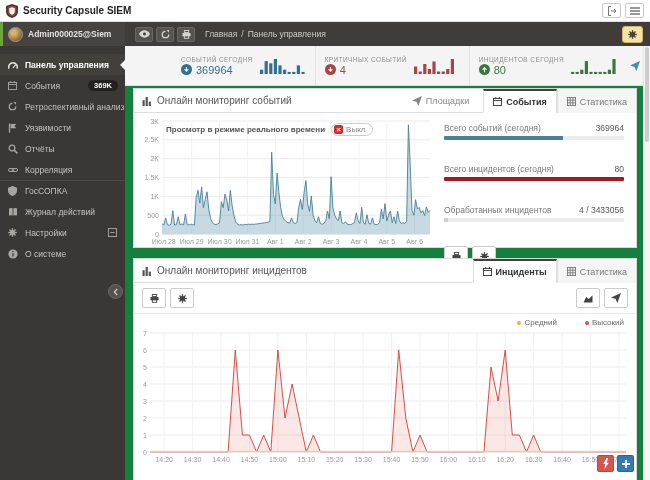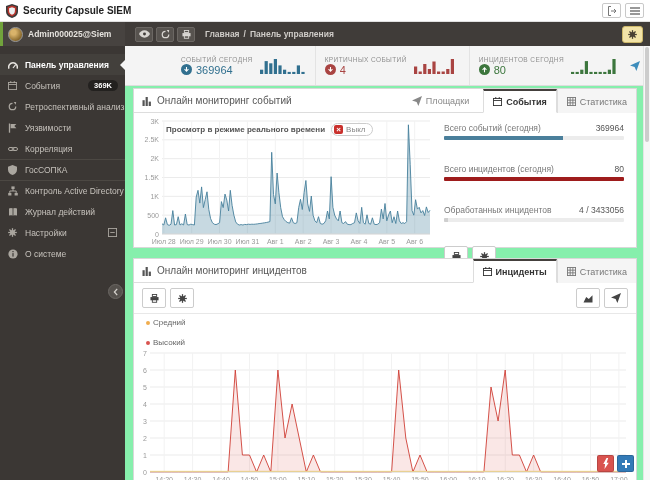--- a/index.html
+++ b/index.html
@@ -13,21 +13,21 @@
   .brand { display:flex; align-items:center; gap:5px; font-size:10px; font-weight:bold; color:#222; }
   .win-btns { margin-left:auto; display:flex; gap:4px; }
   .win-btn { width:19px; height:15px; background:#fff; border:1px solid #c9c9c9; border-radius:2px; color:#777; display:flex; align-items:center; justify-content:center; cursor:pointer; }
 
   
   .subbar { height:24px; background:#403c39; display:flex; align-items:stretch; }
   .user-cell { width:125px; background:#474340; display:flex; align-items:center; gap:5px; padding-left:8px; position:relative; flex:none; }
   .user-cell::before { content:''; position:absolute; left:0; top:0; bottom:0; width:3px; background:#71a33c; }
   .avatar { width:15px; height:15px; border-radius:50%; background:radial-gradient(circle at 35% 35%, #d9b36a 20%, #8a6a2e 70%, #5d4418); border:1px solid #9a9a9a; flex:none; }
   .username { font-size:8.5px; font-weight:bold; color:#e6e3de; white-space:nowrap; }
-  .crumb-cell { flex:1; display:flex; align-items:center; gap:3px; padding-left:10px;font-weight:bold; }
+  .crumb-cell { flex:1; display:flex; align-items:center; gap:3px; padding-left:10px; }
   .icon-btn-dark { width:18px; height:15px; background:#57534f; border:1px solid #6b6763; border-radius:2px; color:#d9d6d2; display:flex; align-items:center; justify-content:center; cursor:pointer; }
   .crumb { font-size:8.5px; color:#cfccc8; margin-left:7px; display:flex; gap:4px; }
   .gear-btn { align-self:center; margin:0 7px 0 auto; width:21px; height:17px; background:#f2e3a7; border:1px solid #cdb86a; border-radius:3px; color:#4a4133; display:flex; align-items:center; justify-content:center; cursor:pointer; }
 
   
   .layout { display:flex; height:434px; }
 
   
   .sidebar { width:125px; flex:none; background:#3b3734; position:relative; padding-top:8px; }
   .nav-item { height:21px; display:flex; align-items:center; gap:7px; padding:0 7px; font-size:8.5px; color:#c6c2bc; white-space:nowrap; overflow:hidden; cursor:pointer; position:relative; }
@@ -35,21 +35,21 @@
   .nav-item.active { color:#fff; font-weight:bold; background:#43403c; }
   .nav-item.active .i { color:#e8e5e0; }
   .nav-item.active::after { content:''; position:absolute; right:0; top:50%; margin-top:-5px;
     border-top:5px solid transparent; border-bottom:5px solid transparent; border-right:5px solid #f4f4f4; }
   .nav-item.divided { border-top:1px solid #4c4843; }
   .badge { margin-left:auto; background:#23211f; color:#fff; font-size:7.5px; font-weight:bold; padding:1px 6px; border-radius:8px; }
   .trail { margin-left:auto; color:#8f8b85; }
   .collapse-btn { position:absolute; top:238px; right:2px; width:15px; height:15px; border-radius:50%; background:#55514d; border:1px solid #6b6763; color:#d5d2cd; display:flex; align-items:center; justify-content:center; cursor:pointer; }
 
   
-  .main { flex:1; position:relative; background:#86efac; }
+  .main { flex:1; position:relative; background:#15803d; }
   .vscroll { position:absolute; top:0; right:0; bottom:0; width:7px; background:#f7f7f7; border-left:1px solid #e5e5e5; }
   .vthumb { position:absolute; top:1px; left:1px; width:4px; height:95px; background:#ccc; border-radius:2px; }
 
   
   .stats-row { height:40px; background:#f4f4f4; border-bottom:1px solid #ddd; display:flex; align-items:center; padding-right:10px; }
   .stat-group { display:flex; align-items:center; gap:7px; padding:0 9px; height:100%; }
   .stat-group.first { margin-left:auto; }
   .stat-group + .stat-group { border-left:1px solid #e3e3e3; }
   .stat-text { display:flex; flex-direction:column; align-items:flex-start; }
   .stat-label { font-size:6.5px; letter-spacing:.4px; color:#8f8f8f; }
@@ -82,21 +82,21 @@
   .m-row { display:flex; justify-content:space-between; font-size:8.5px; color:#777; }
   .m-val { color:#555; }
   .m-bar { height:4px; background:#ececec; margin-top:3px; border-radius:1px; overflow:hidden; }
   .m-fill { height:100%; }
   .side-actions { display:flex; gap:4px; margin-top:4px; }
   .sq-btn { width:24px; height:20px; border:1px solid #ccc; border-radius:2px; background:#fff; color:#444; display:flex; align-items:center; justify-content:center; cursor:pointer; }
 
   
   .p2-toolbar { display:flex; align-items:center; gap:4px; padding:5px 8px; border-bottom:1px solid #e8e8e8; }
   .p2-toolbar .right { margin-left:auto; display:flex; gap:4px; }
-  .legend-row { display:flex; justify-content:flex-end; gap:11px; padding:4px 12px 0; font-size:8px; color:#666;flex-direction:column; }
+  .legend-row { display:flex; justify-content:flex-end; gap:28px; padding:4px 12px 0; font-size:8px; color:#666; }
   .legend-item { display:flex; align-items:center; gap:3px; }
   .ring { width:4px; height:4px; border-radius:50%; border:2px solid; background:#fff; }
 
   
   .fab-group { position:absolute; bottom:8px; right:16px; display:flex; gap:3px; }
   .fab { width:17px; height:17px; border-radius:2px; color:#fff; display:flex; align-items:center; justify-content:center; cursor:pointer; border:1px solid rgba(0,0,0,.15); }
 </style>
 </head>
 <body>
 
@@ -220,44 +220,42 @@
           <svg viewBox="0 0 10 10" width="10" height="10">
             <line x1="1.5" y1="0.5" x2="1.5" y2="9.7" stroke="currentColor" stroke-width="1.3"></line>
             <path d="M2.6 1h5.8L6.3 3.1l2.1 2.1H2.6z" fill="currentColor"></path>
           </svg>
         </span>
       <span>Уязвимости</span>
     </div>
     <div class="nav-item">
       <span class="i">
           <svg viewBox="0 0 10 10" width="10" height="10">
+            <circle cx="4" cy="4" r="2.9" fill="none" stroke="currentColor" stroke-width="1.3"></circle>
+            <line x1="6.2" y1="6.2" x2="9.4" y2="9.4" stroke="currentColor" stroke-width="1.5"></line>
+          </svg>
+        </span>
+      <span>Отчёты</span>
+    </div>
+    <div class="nav-item">
+      <span class="i">
+          <svg viewBox="0 0 10 10" width="10" height="10">
             <rect x="0.5" y="3.5" width="5.4" height="3" rx="1.5" fill="none" stroke="currentColor"></rect>
             <rect x="4.1" y="3.5" width="5.4" height="3" rx="1.5" fill="none" stroke="currentColor"></rect>
           </svg>
         </span>
       <span>Корреляция</span>
     </div>
     <div class="nav-item divided">
       <span class="i">
           <svg viewBox="0 0 10 11" width="9" height="10">
             <path d="M5 0l5 1.8V5c0 3.3-2 5.1-5 6C2 10.1 0 8.3 0 5V1.8z" fill="currentColor"></path>
           </svg>
         </span>
       <span>ГосСОПКА</span>
-    </div>
-    <div class="nav-item divided">
-      <span class="i">
-          <svg viewBox="0 0 10 10" width="10" height="10">
-            <rect x="3.4" y="0.4" width="3.2" height="2.6" fill="currentColor"></rect>
-            <rect x="0.2" y="6.9" width="3.2" height="2.6" fill="currentColor"></rect>
-            <rect x="6.6" y="6.9" width="3.2" height="2.6" fill="currentColor"></rect>
-            <path d="M5 3v2M1.8 6.9V5h6.4v1.9" fill="none" stroke="currentColor"></path>
-          </svg>
-        </span>
-      <span>Контроль Active Directory</span>
     </div>
     <div class="nav-item">
       <span class="i">
           <svg viewBox="0 0 10 10" width="10" height="10">
             <path d="M1 1.4Q3 .5 5 1.4 7 .5 9 1.4v7.2Q7 7.7 5 8.6 3 7.7 1 8.6z" fill="currentColor"></path>
             <line x1="5" y1="1.4" x2="5" y2="8.6" stroke="#3b3734" stroke-width="0.8"></line>
           </svg>
         </span>
       <span>Журнал действий</span>
     </div>

